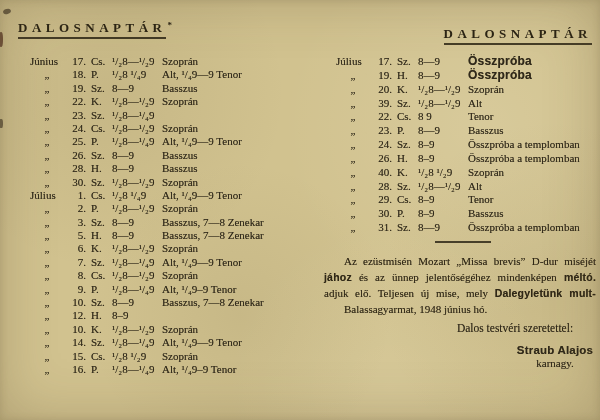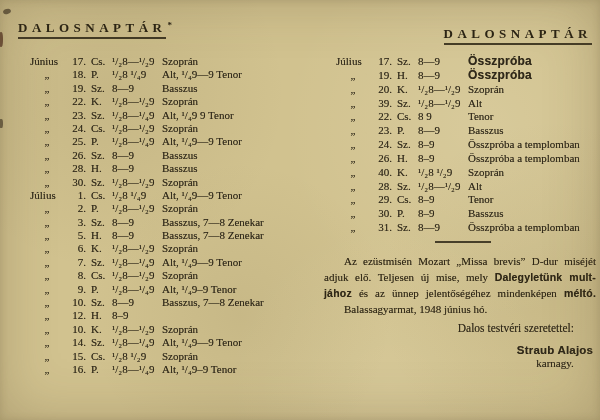--- a/index.html
+++ b/index.html
@@ -53,21 +53,21 @@
     background:#2f2818;opacity:.85;}
 
   .note{position:absolute;left:24px;top:253px;width:272px;font-size:11px;
     line-height:16px;color:#2f2716;text-shadow:0 0 .4px rgba(47,39,22,.5);}
   .note-line{text-align:justify;}
   .note-line.just{text-align-last:justify;}
   .note-line.ind{text-indent:20px;}
   .note-line .b, .sig-name{font-family:"Liberation Sans","DejaVu Sans",sans-serif;
     font-weight:700;font-size:10.5px;letter-spacing:.2px;}
 
-  .regards{position:absolute;left:124px;top:322px;width:150px;text-align:right;
+  .regards{position:absolute;left:140px;top:322px;width:150px;text-align:center;
     font-size:11.5px;white-space:nowrap;text-shadow:0 0 .4px rgba(47,39,22,.5);}
   .signature{position:absolute;left:200px;top:344px;width:110px;text-align:center;
     text-shadow:0 0 .4px rgba(47,39,22,.5);}
   .sig-name{display:block;font-size:11.5px;}
   .sig-role{display:block;font-size:11px;margin-top:1px;}
 
   .speck{position:absolute;background:#4a3f2c;border-radius:50%;}
   .speck1{left:3px;top:9px;width:8px;height:5px;transform:rotate(-15deg);opacity:.75;}
   .speck2{left:-1px;top:32px;width:4px;height:15px;background:#5c3b28;opacity:.8;border-radius:40%;}
   .speck3{left:-1px;top:119px;width:4px;height:9px;opacity:.7;border-radius:40%;}
@@ -113,21 +113,20 @@
           <span class="c-day">K.</span>
           <span class="c-time">¹/₂8—¹/₂9</span>
           <span class="c-part">Szoprán</span>
         </div>
 
         <div class="row">
           <span class="c-month ditto">„</span>
           <span class="c-date">23.</span>
           <span class="c-day">Sz.</span>
           <span class="c-time">¹/₂8—¹/₄9</span>
-          <span class="c-part">Alt, ¹/₄9 9 Tenor</span>
         </div>
 
         <div class="row">
           <span class="c-month ditto">„</span>
           <span class="c-date">24.</span>
           <span class="c-day">Cs.</span>
           <span class="c-time">¹/₂8—¹/₂9</span>
           <span class="c-part">Szoprán</span>
         </div>
 
@@ -386,23 +385,23 @@
           <span class="c-part">Összpróba a templomban</span>
         </div>
       </div>
 
     <div class="divider"></div>
 
     <div class="note">
 
         <div class="note-line ind just"><span>Az ezüstmisén Mozart „Missa brevis” D-dur miséjét</span></div>
 
+        <div class="note-line just"><span class="b">jához</span><span> és az ünnep jelentőségéhez mindenképen </span><span class="b">méltó.</span></div>
+
         <div class="note-line just"><span>adjuk elő. Teljesen új mise, mely </span><span class="b">Dalegyletünk mult-</span></div>
-
-        <div class="note-line just"><span class="b">jához</span><span> és az ünnep jelentőségéhez mindenképen </span><span class="b">méltó.</span></div>
 
         <div class="note-line ind"><span>Balassagyarmat, 1948 június hó.</span></div>
       </div>
 
     <div class="regards">Dalos testvéri szeretettel:</div>
     <div class="signature">
       <span class="sig-name">Straub Alajos</span>
       <span class="sig-role">karnagy.</span>
     </div>
   </div>

